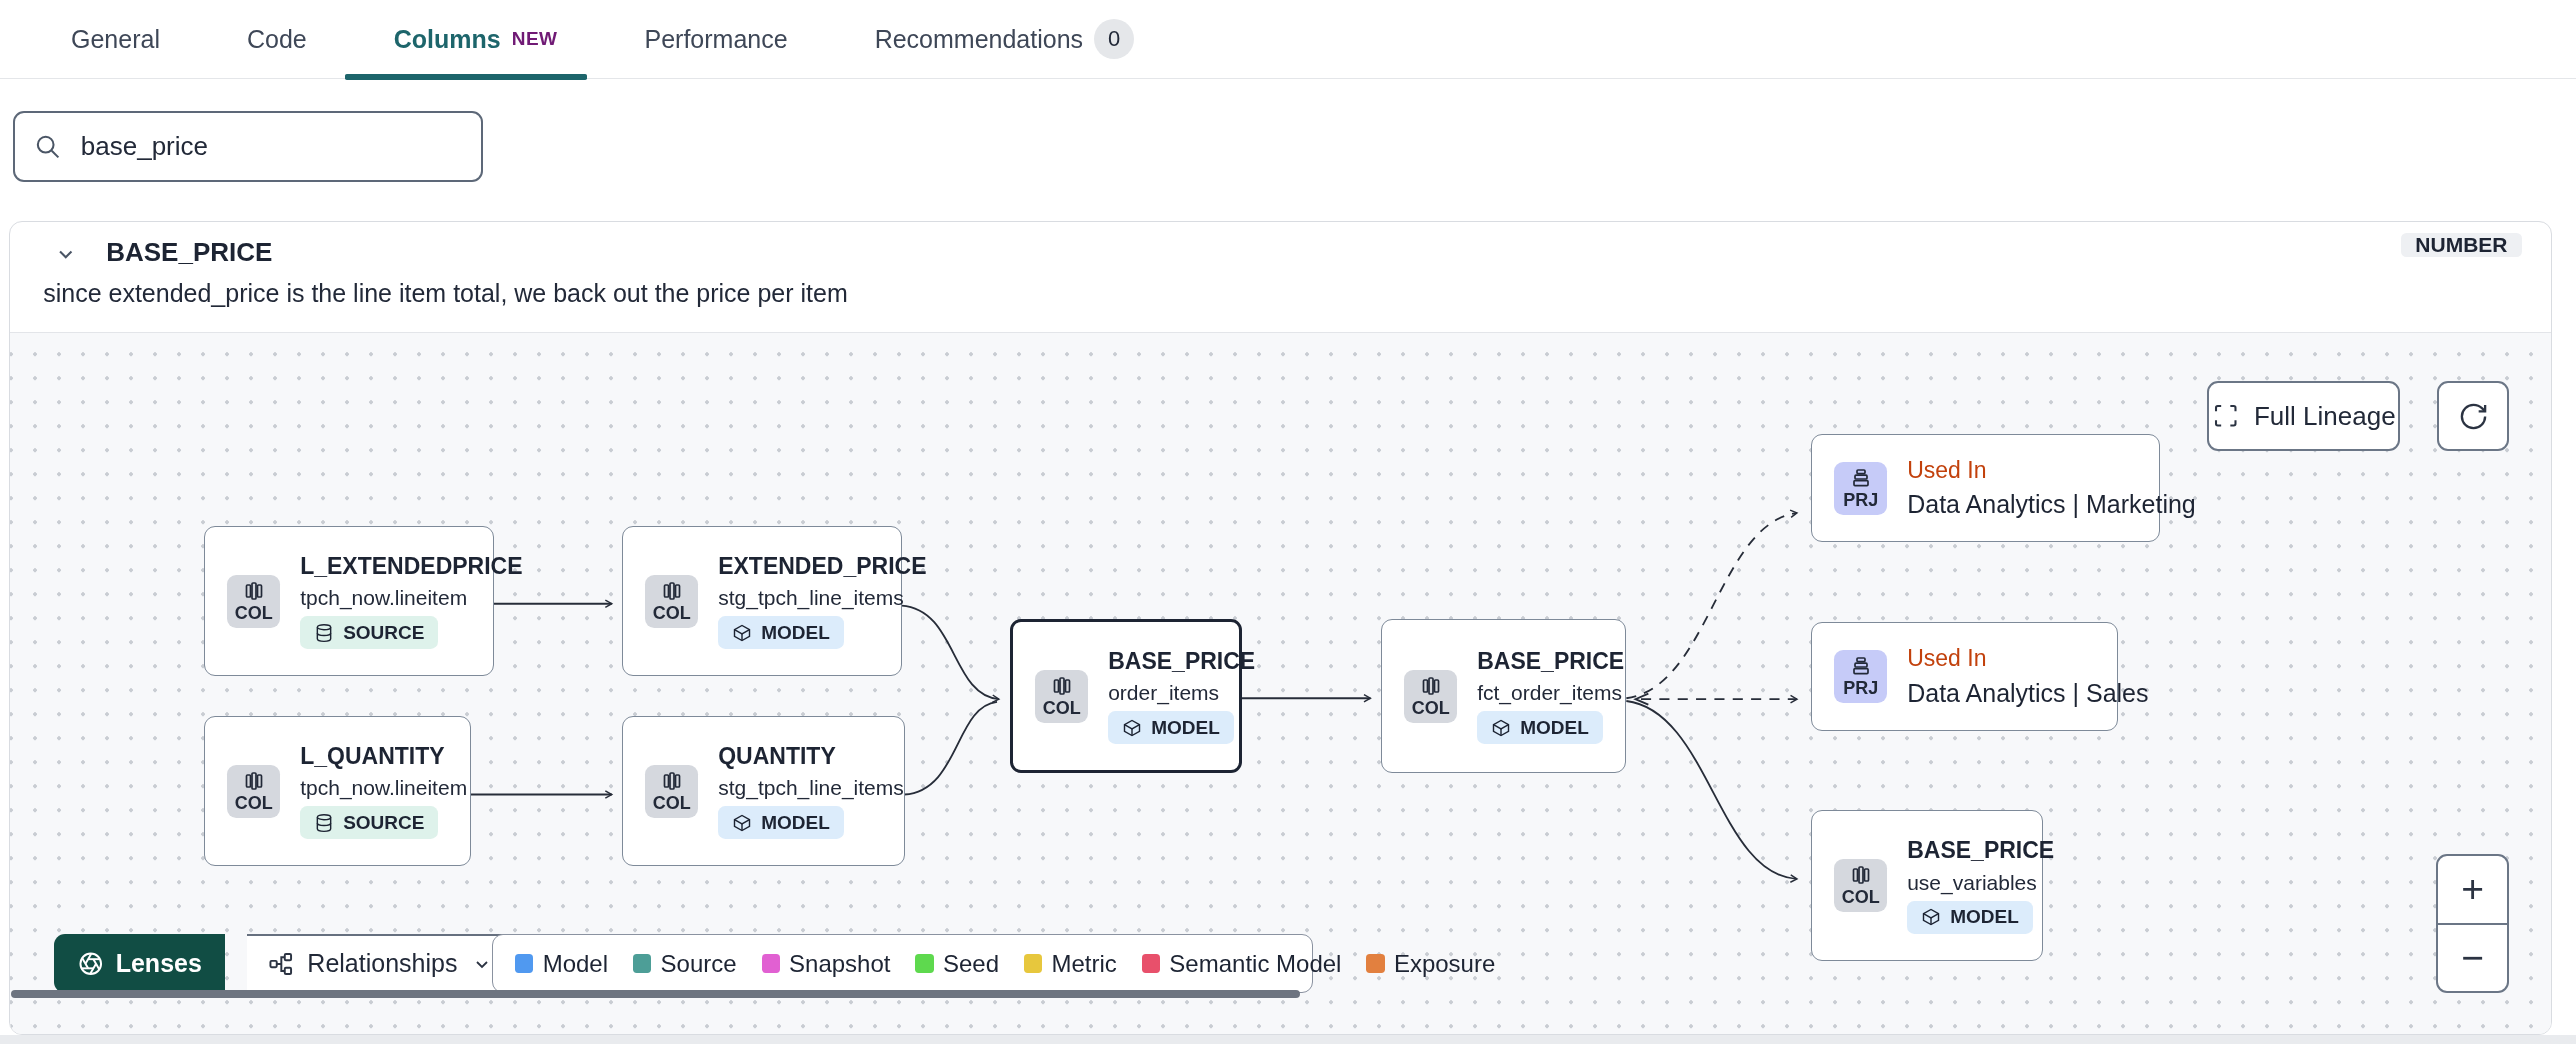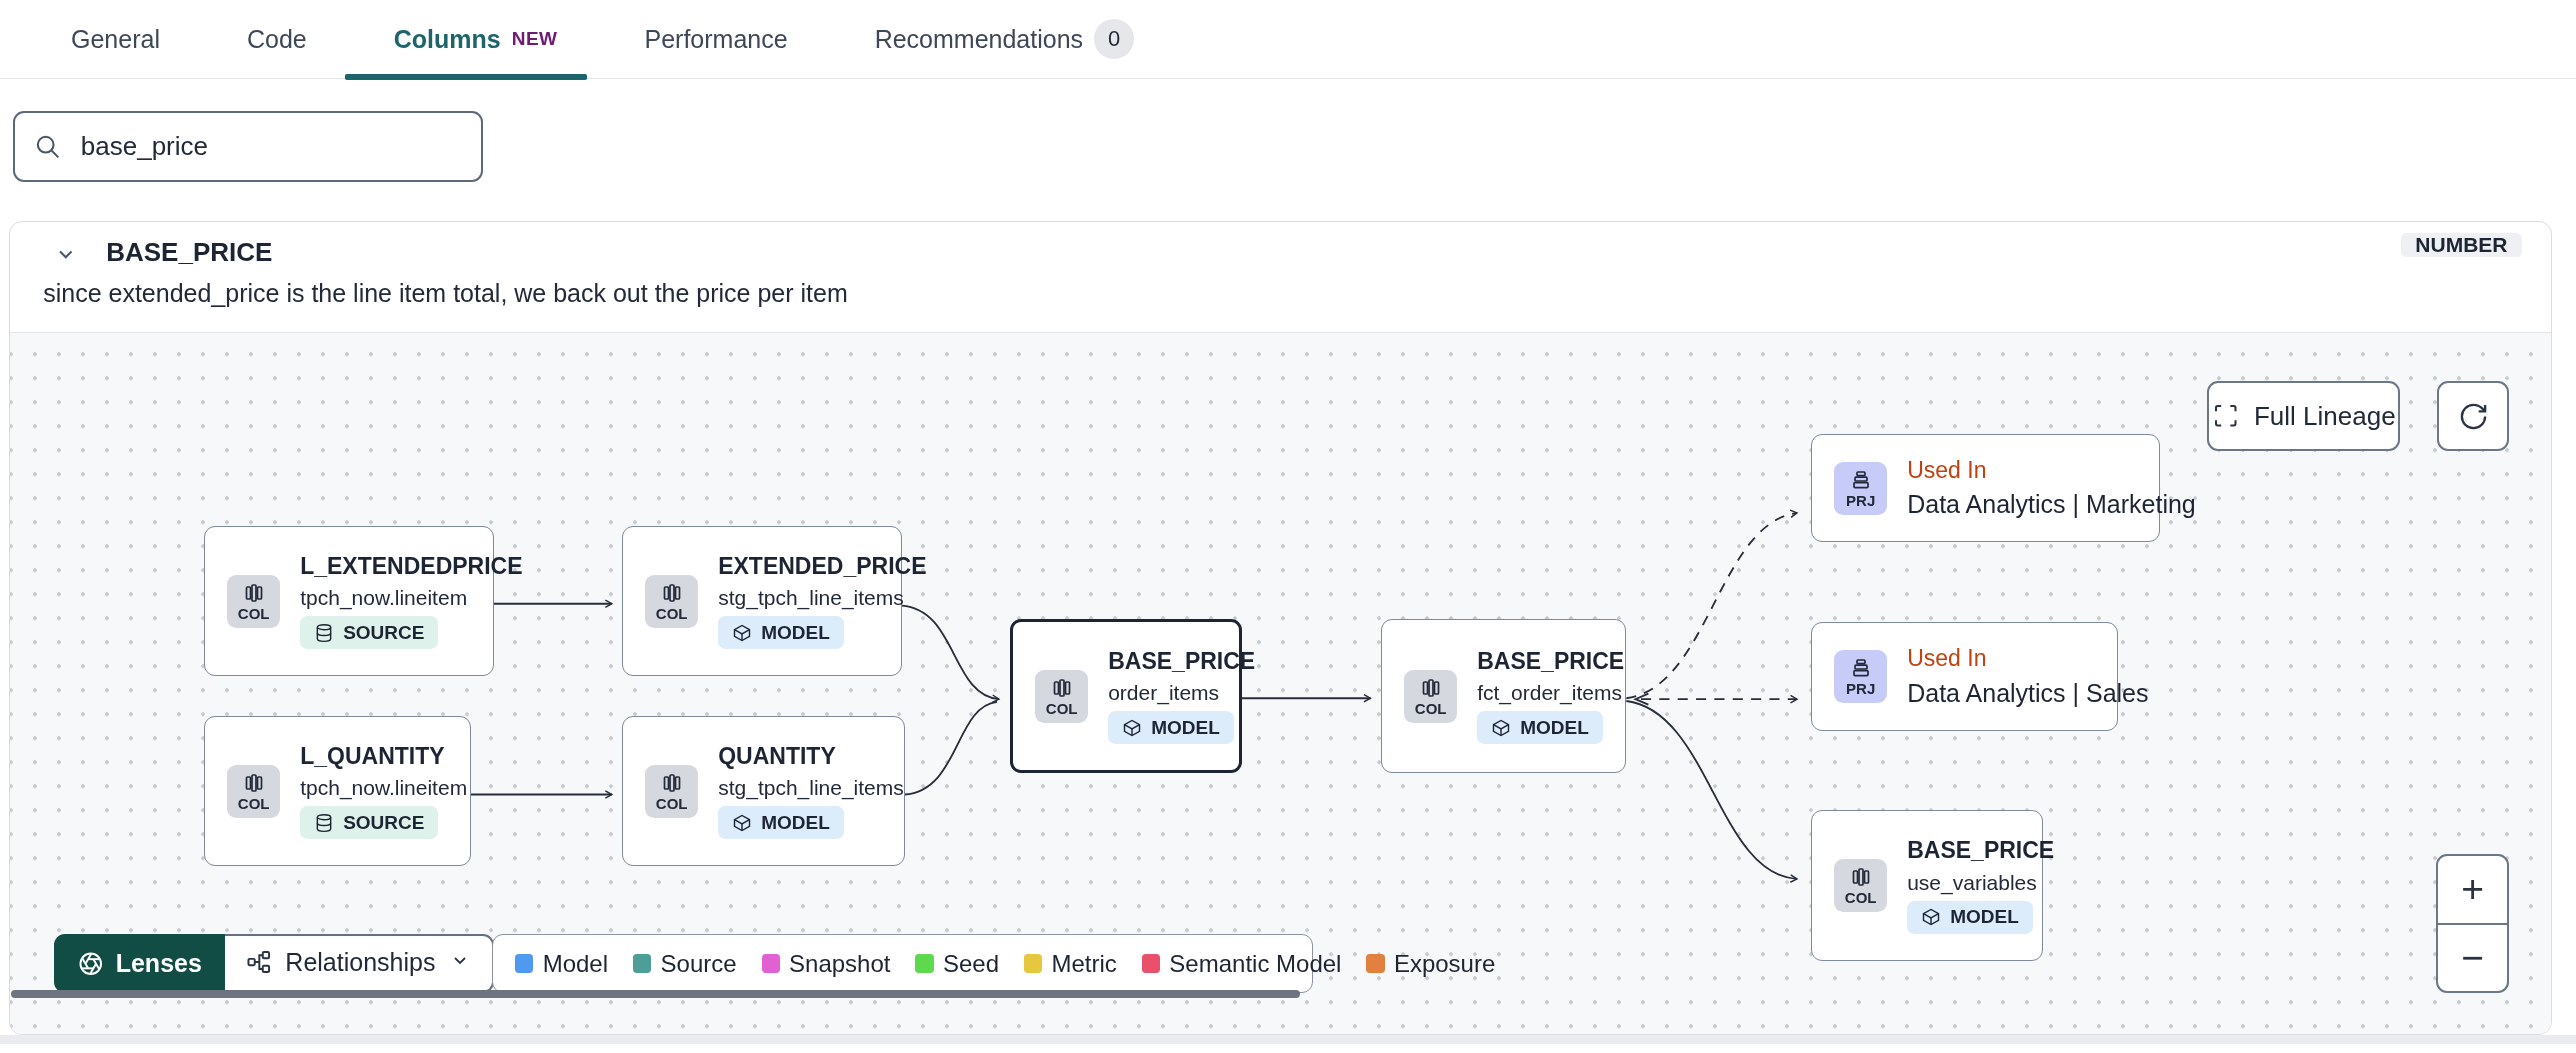--- a/index.html
+++ b/index.html
@@ -35,21 +35,21 @@
   
   .canvas{position:absolute;left:0;right:0;top:110px;height:702px;background:#f7f8fa;border-top:1.8px solid #e3e5e9;
           background-image:radial-gradient(circle,#c9cdd3 1.8px,transparent 2px);background-size:24px 24px;
           background-position:13px 9.2px;}
   .edges{position:absolute;left:0;top:0;}
 
   .node{position:absolute;background:#fff;border:1.8px solid #7e8a99;border-radius:11px;display:flex;
         align-items:center;gap:20px;padding:0 22px;box-sizing:border-box;cursor:pointer;}
   .node.selected{border:3.7px solid #1d2433;}
   .chip{width:53px;height:53px;border-radius:9.2px;background:#d5d8de;display:flex;flex-direction:column;
-        align-items:center;justify-content:center;gap:0px;font-size:15px;font-weight:700;color:#222938;flex-shrink:0;}
+        align-items:center;justify-content:center;gap:0px;font-size:18px;font-weight:700;color:#222938;flex-shrink:0;}
   .chip.prj{background:#c6cbf8;}
   .nbody{display:flex;flex-direction:column;align-items:flex-start;gap:6.4px;}
   .ntitle{font-size:23px;font-weight:700;color:#1d2433;white-space:nowrap;}
   .nsub{font-size:21px;color:#222938;white-space:nowrap;}
   .nbadge{display:flex;align-items:center;gap:9.2px;background:#dcecfb;border-radius:7.3px;padding:5.5px 13.8px;
           font-size:19px;font-weight:600;color:#1d2433;}
   .nbadge.source{background:#def2eb;}
   .nused{font-size:23px;color:#c2410c;}
   .nproj{font-size:25px;font-weight:500;color:#1d2433;white-space:nowrap;}
 
@@ -61,21 +61,21 @@
             background:#fff;display:flex;align-items:center;justify-content:center;cursor:pointer;box-sizing:border-box;}
   .zoomctl{position:absolute;left:2426px;top:521px;width:73px;height:139px;border:2.3px solid #6b7686;border-radius:11px;
             background:#fff;display:flex;flex-direction:column;overflow:hidden;box-sizing:border-box;}
   .zbtn{flex:1;display:flex;align-items:center;justify-content:center;font-size:39px;color:#2b3342;cursor:pointer;}
   .zbtn:first-child{border-bottom:2.3px solid #6b7686;}
 
   .lenses-group{position:absolute;left:44px;top:601px;height:59px;display:flex;}
   .lenses-btn{background:#114d44;color:#fff;display:flex;align-items:center;gap:11px;padding:0 23px;
               border-radius:11px 0 0 11px;font-size:25px;font-weight:600;height:59px;box-sizing:border-box;cursor:pointer;}
   .rel-btn{background:#fff;border:2.3px solid #66707f;border-left:none;border-radius:0 11px 11px 0;display:flex;
-           gap:13px;padding:12px 20px;font-size:25px;color:#222938;height:59px;box-sizing:border-box;cursor:pointer;}
+           align-items:center;gap:13px;padding:0 20px;font-size:25px;color:#222938;height:59px;box-sizing:border-box;cursor:pointer;margin-left:22px;}
   .legend{position:absolute;left:482px;top:601px;height:59px;width:821px;border:1.8px solid #8a92a0;border-radius:11px;
           background:#fff;display:flex;align-items:center;gap:25px;padding:0 22px;box-sizing:border-box;}
   .litem{display:flex;align-items:center;gap:9.2px;font-size:24px;color:#1d2433;white-space:nowrap;}
   .lsq{width:18.3px;height:18.3px;border-radius:3.7px;background:#ccc;flex-shrink:0;}
 
   .hthumb{position:absolute;left:0.9px;top:657px;width:1289px;height:8.3px;background:#6d7480;border-radius:4.6px;cursor:pointer;}
   .btrack{position:absolute;left:0;top:1035px;width:2576px;height:9.2px;background:#e9ebee;}
   svg{display:block;}
 </style>
 </head>

